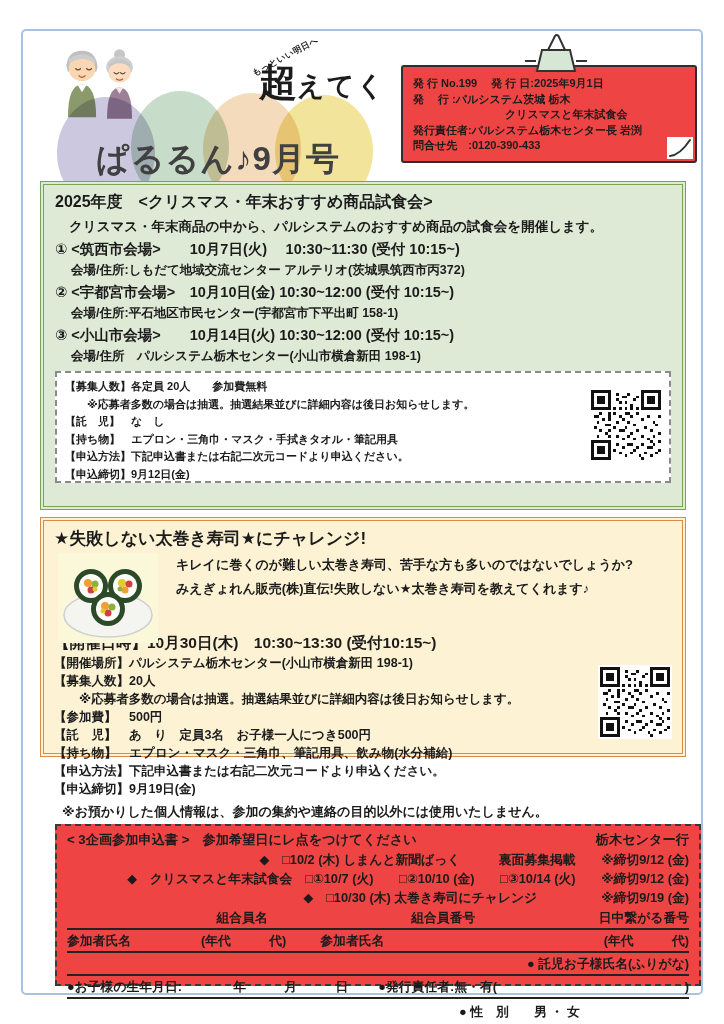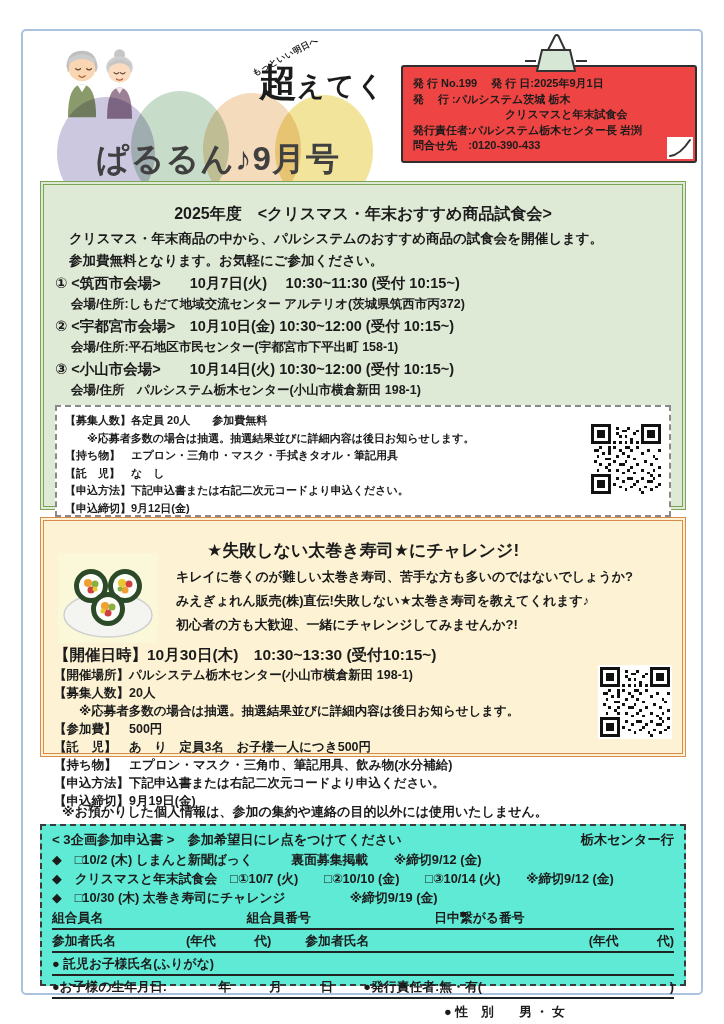--- a/index.html
+++ b/index.html
@@ -33,21 +33,21 @@
     position:absolute;left:378px;top:34px;width:296px;height:98px;
     border:2px solid #2e2e2e;border-radius:3px;background:#ef4444;
     padding:9px 10px 0 10px;box-sizing:border-box;
     font-size:11px;font-weight:600;line-height:15.6px;white-space:nowrap;
   }
   .infobox .indent{padding-left:92px;}
   .clip{position:absolute;left:120px;top:-34px;width:66px;height:40px;}
   .fold{position:absolute;right:2px;bottom:2px;width:26px;height:22px;background:#fff;}
   
   .section{position:absolute;left:17px;width:646px;box-sizing:border-box;}
-  .sec-title{text-align:center;font-weight:800;margin:14px 0 3px 0;}
+  .sec-title{font-weight:800;margin:2px 0 3px 0;}
   
   .green{top:150px;height:329px;background:#dfead6;border:4px double #7ba356;padding:5px 11px;}
   .green .sec-title{font-size:16px;}
   .green .intro{font-size:13.5px;font-weight:600;line-height:22px;margin-left:14px;}
   .venue-h{font-size:14.5px;font-weight:800;line-height:22px;white-space:nowrap;}
   .venue-a{font-size:12.5px;font-weight:600;line-height:21px;margin-left:16px;white-space:nowrap;}
   .subbox{
     position:relative;margin-top:4px;background:#ffffff;border:2px dashed #8a8a8a;
     padding:5px 8px;box-sizing:border-box;height:112px;
   }
@@ -58,22 +58,22 @@
   
   .orange{top:486px;height:240px;background:#fdf3d4;border:4px double #d98c4a;padding:4px 10px;position:relative;}
   .orange .sec-title{font-size:17px;}
   .sushi{position:absolute;left:14px;top:32px;width:100px;height:90px;}
   .media-text{margin-left:122px;min-height:78px;font-size:13px;font-weight:600;line-height:24px;white-space:nowrap;}
   .datetime{font-size:15.5px;font-weight:800;line-height:23px;white-space:nowrap;}
   .orange .d-line{font-size:12.5px;font-weight:600;line-height:18px;white-space:nowrap;}
   
   .notice{position:absolute;left:17px;top:772px;width:646px;font-size:13px;font-weight:800;padding-left:22px;box-sizing:border-box;}
   .form{
-    position:absolute;left:17px;top:793px;width:646px;height:162px;
-    border:2px dashed #3a3a3a;padding:4px 10px;box-sizing:border-box;background:#5eead4;
+    position:absolute;left:32px;top:793px;width:646px;height:162px;
+    border:2px dashed #3a3a3a;padding:4px 10px;box-sizing:border-box;background:#ef4444;text-align:right;
   }
   .frow{font-size:12.8px;font-weight:700;line-height:19px;white-space:nowrap;}
   .frow.head{display:flex;justify-content:space-between;font-size:13.2px;line-height:20px;}
   .frow.field{border-bottom:2px solid #222;line-height:21px;height:21px;}
   .frow.flexr{display:flex;}
   .age1{margin-left:70px;} .p2{margin-left:34px;} .age2{margin-left:auto;}
   .gender{position:absolute;left:392px;margin-top:48px;}
   .rel{position:relative;}
   .allergy{margin-left:30px;} .aclose{margin-left:auto;}
   .mno{margin-left:140px;} .mph{margin-left:120px;}
@@ -227,32 +227,31 @@
     <div class="fold">
       <svg width="26" height="22">
           <path d="M3 19 Q13 18 23 3" stroke="#333" stroke-width="2" fill="none" stroke-linecap="round"></path>
         </svg>
     </div>
   </div>
 
   <div class="section green">
     <div class="sec-title">2025年度　&lt;クリスマス・年末おすすめ商品試食会&gt;</div>
     <div class="intro">クリスマス・年末商品の中から、パルシステムのおすすめ商品の試食会を開催します。</div>
-    <div class="intro">参加費無料となります。お気軽にご参加ください。</div>
     <div class="venue-h">① &lt;筑西市会場&gt;　　10月7日(火)　 10:30~11:30 (受付 10:15~)</div>
     <div class="venue-a">会場/住所:しもだて地域交流センター アルテリオ(茨城県筑西市丙372)</div>
     <div class="venue-h">② &lt;宇都宮市会場&gt;　10月10日(金) 10:30~12:00 (受付 10:15~)</div>
     <div class="venue-a">会場/住所:平石地区市民センター(宇都宮市下平出町 158-1)</div>
     <div class="venue-h">③ &lt;小山市会場&gt;　　10月14日(火) 10:30~12:00 (受付 10:15~)</div>
     <div class="venue-a">会場/住所　パルシステム栃木センター(小山市横倉新田 198-1)</div>
     <div class="subbox">
       <div class="d-line">【募集人数】各定員 20人　　参加費無料</div>
       <div class="d-line">　　※応募者多数の場合は抽選。抽選結果並びに詳細内容は後日お知らせします。</div>
+      <div class="d-line">【託　児】　な　し</div>
       <div class="d-line">【持ち物】　エプロン・三角巾・マスク・手拭きタオル・筆記用具</div>
-      <div class="d-line">【託　児】　な　し</div>
       <div class="d-line">【申込方法】下記申込書または右記二次元コードより申込ください。</div>
       <div class="d-line">【申込締切】9月12日(金)</div>
       <div class="qr qr-green">
         <svg viewBox="0 0 25 25" width="70" height="70" shape-rendering="crispEdges">
             <use href="#qr-pattern"></use>
           </svg>
       </div>
     </div>
   </div>
 
@@ -280,21 +279,20 @@
           <circle cx="47" cy="53" r="4" fill="#f0a030"></circle>
             <circle cx="54" cy="54" r="3.5" fill="#8cb040"></circle>
             <circle cx="50" cy="60" r="3.5" fill="#d04040"></circle>
             <circle cx="45" cy="58" r="2.5" fill="#e8c830"></circle>
         </g>
       </svg>
     </div>
     <div class="media-text">
       <div>キレイに巻くのが難しい太巻き寿司、苦手な方も多いのではないでしょうか?</div>
       <div>みえぎょれん販売(株)直伝!失敗しない★太巻き寿司を教えてくれます♪</div>
-      <div>初心者の方も大歓迎、一緒にチャレンジしてみませんか?!</div>
     </div>
     <div class="datetime">【開催日時】10月30日(木)　10:30~13:30 (受付10:15~)</div>
     <div class="d-line">【開催場所】パルシステム栃木センター(小山市横倉新田 198-1)</div>
     <div class="d-line">【募集人数】20人</div>
     <div class="d-line">　　※応募者多数の場合は抽選。抽選結果並びに詳細内容は後日お知らせします。</div>
     <div class="d-line">【参加費】　500円</div>
     <div class="d-line">【託　児】　あ　り　定員3名　お子様一人につき500円</div>
     <div class="d-line">【持ち物】　エプロン・マスク・三角巾、筆記用具、飲み物(水分補給)</div>
     <div class="d-line">【申込方法】下記申込書または右記二次元コードより申込ください。</div>
     <div class="d-line">【申込締切】9月19日(金)</div>

